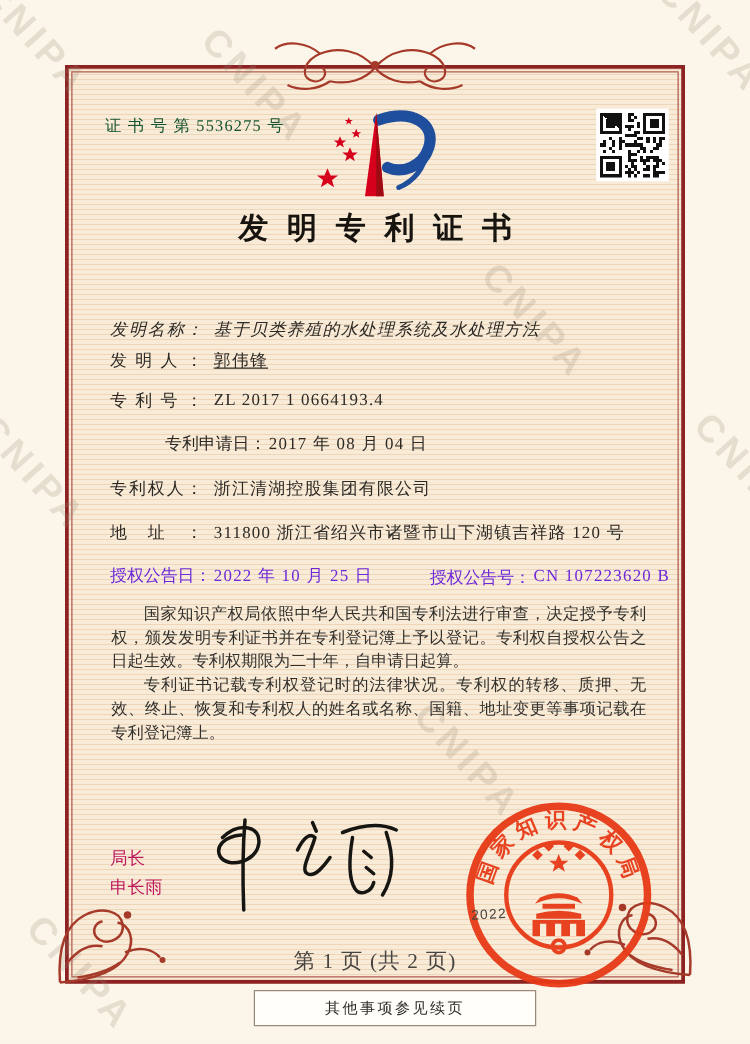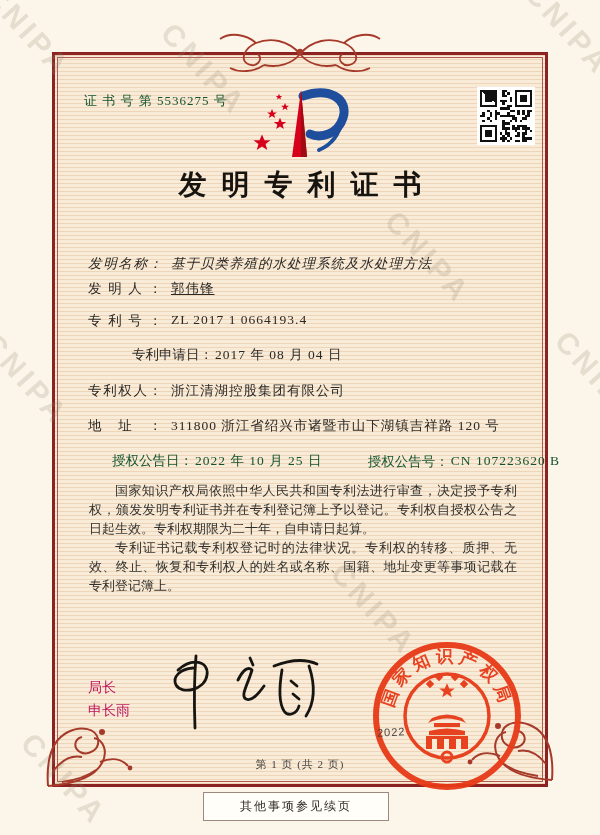--- a/index.html
+++ b/index.html
@@ -23,49 +23,49 @@
 
   .ornament{position:absolute;z-index:2;pointer-events:none;}
   .orn-top{left:200px;top:24px;}
   .orn-bl{left:42px;top:690px;}
   .orn-br{left:458px;top:684px;transform:scaleX(-1);}
 
   
   .cert-no{position:absolute;left:84px;top:92px;font-size:13px;letter-spacing:1px;color:#14532d;z-index:2;}
   .logo{position:absolute;left:238px;top:84px;z-index:2;}
   .qr{position:absolute;left:477px;top:87px;width:58px;height:58px;background:#fff;padding:3px;box-sizing:border-box;z-index:2;}
-  .title{position:absolute;left:0;right:0;top:166px;text-align:center;font-size:28px;font-weight:bold;
+  .title{position:absolute;left:0;right:0;top:166px;text-align:center;font-size:24px;font-weight:bold;
          letter-spacing:15px;text-indent:15px;color:#17130f;z-index:2;}
 
   
   .field-row{position:absolute;left:88px;font-size:13.5px;color:#2c2824;z-index:2;white-space:nowrap;}
   .flabel{display:inline-block;width:74px;text-align:justify;text-align-last:justify;vertical-align:top;}
   .fvalue{margin-left:9px;letter-spacing:1px;}
   .r0{top:255px;font-style:italic;} .r1{top:280px;text-decoration:underline;} .r2{top:312px;} .r3{top:346px;margin-left:44px;} .r4{top:382px;} .r5{top:417px;}
-  .grant-row{position:absolute;left:88px;top:452px;font-size:13.5px;z-index:2;white-space:nowrap;color:#14532d;margin-left:24px;}
+  .grant-row{position:absolute;left:88px;top:452px;font-size:13.5px;z-index:2;white-space:nowrap;color:#6d28d9;}
   .grant-row .pair{position:relative;display:inline-block;}
 
   
   .body-text{position:absolute;left:89px;top:481px;width:428px;font-size:13px;line-height:19px;
              color:#33302c;z-index:2;text-align:justify;}
   .body-text p{margin:0;text-indent:2em;}
 
   
   .signer{position:absolute;left:88px;top:676px;font-size:14px;line-height:23px;color:#be185d;z-index:2;}
   .signature{position:absolute;left:158px;top:640px;z-index:2;}
 
   
   .seal{position:absolute;left:368px;top:637px;z-index:3;opacity:.95;}
   .seal-date{position:absolute;left:377px;top:726px;font-size:11px;letter-spacing:1px;
              color:#4b4340;z-index:4;transform:rotate(-3deg);font-family:"Liberation Sans",sans-serif;}
 
-  .page-info{position:absolute;left:0;right:0;top:757px;text-align:center;font-size:11px;
+  .page-info{position:absolute;left:0;right:0;top:757px;text-align:center;font-size:17px;
              color:#474340;letter-spacing:1px;z-index:2;}
 
-  .cont-box{position:absolute;left:203px;top:792px;width:186px;height:29px;background:#fffef9;
+  .cont-box{position:absolute;left:203px;top:792px;width:226px;height:29px;background:#fffef9;
             border:1px solid #9b8a7c;box-sizing:border-box;display:flex;align-items:center;
             justify-content:center;font-size:12px;letter-spacing:2px;color:#2f2b27;z-index:2;}
 </style>
 </head>
 <body>
 
 <div class="page">
 
   <div class="frame">
     <div class="frame-inner"></div>

